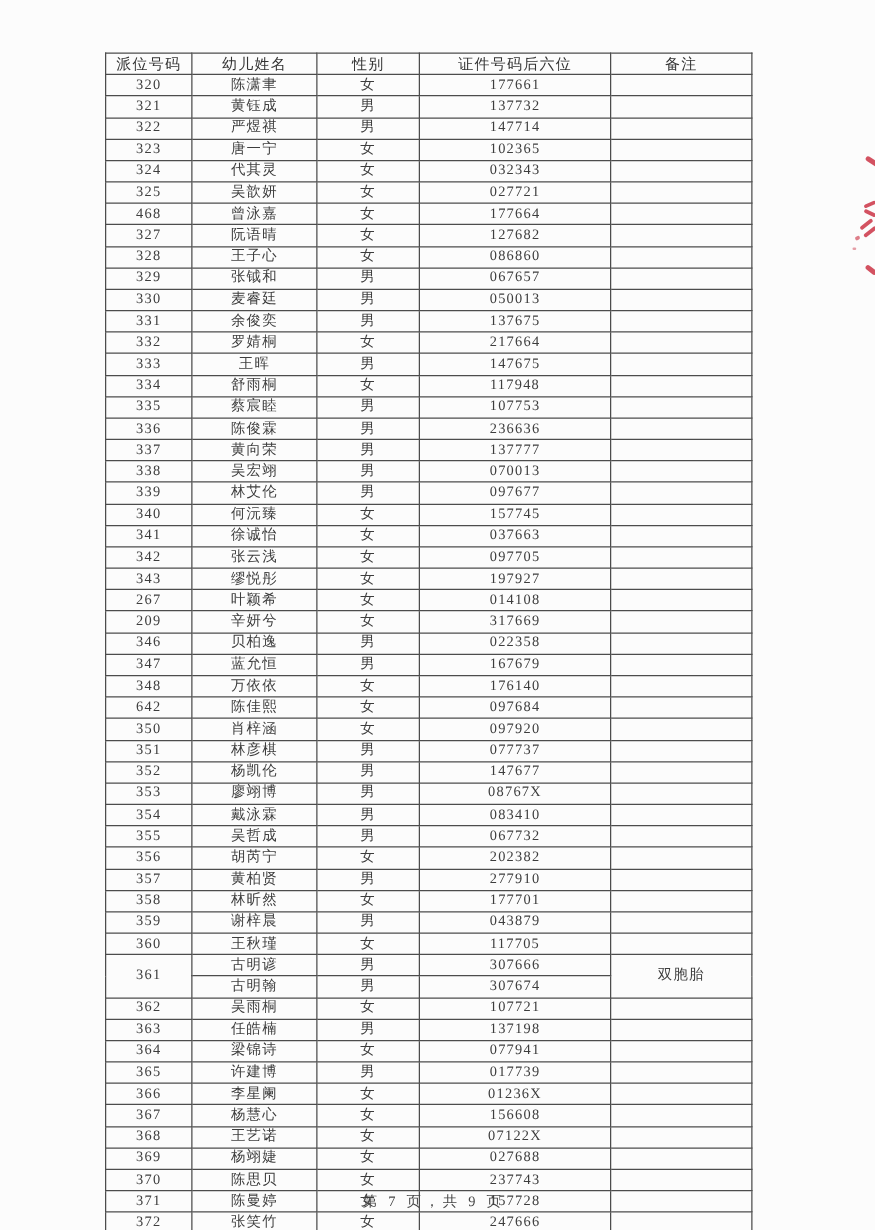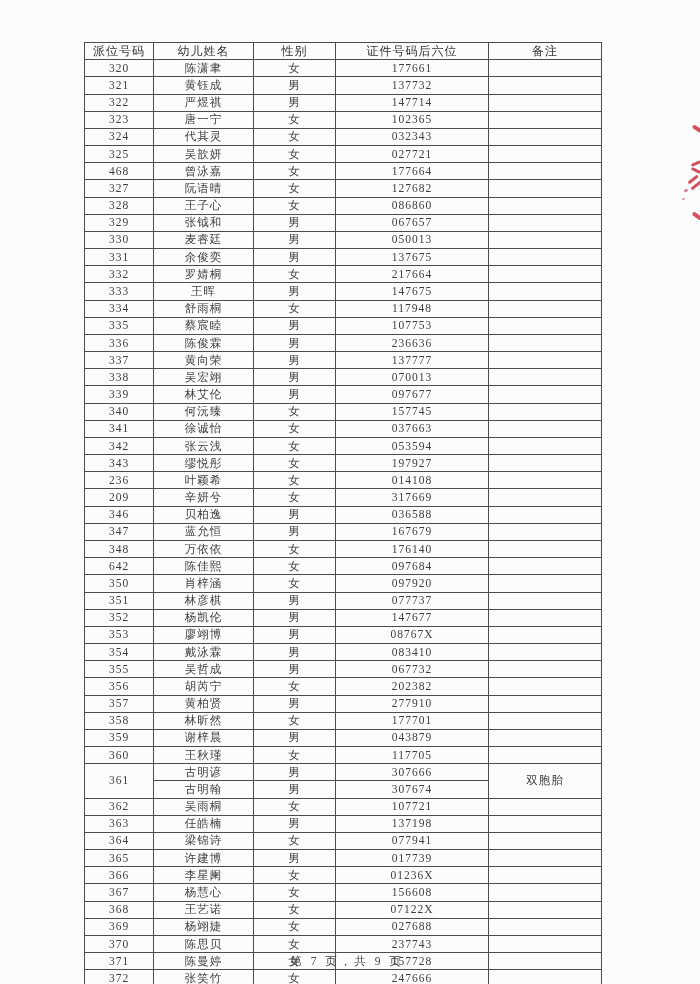--- a/index.html
+++ b/index.html
@@ -237,49 +237,49 @@
           <td>341</td>
           <td>徐诚怡</td>
           <td>女</td>
           <td>037663</td>
           <td></td>
         </tr>
         <tr>
           <td>342</td>
           <td>张云浅</td>
           <td>女</td>
-          <td>053594</td>
+          <td>097705</td>
           <td></td>
         </tr>
         <tr>
           <td>343</td>
           <td>缪悦彤</td>
           <td>女</td>
           <td>197927</td>
           <td></td>
         </tr>
         <tr>
-          <td>236</td>
+          <td>267</td>
           <td>叶颖希</td>
           <td>女</td>
           <td>014108</td>
           <td></td>
         </tr>
         <tr>
           <td>209</td>
           <td>辛妍兮</td>
           <td>女</td>
           <td>317669</td>
           <td></td>
         </tr>
         <tr>
           <td>346</td>
           <td>贝柏逸</td>
           <td>男</td>
-          <td>036588</td>
+          <td>022358</td>
           <td></td>
         </tr>
         <tr>
           <td>347</td>
           <td>蓝允恒</td>
           <td>男</td>
           <td>167679</td>
           <td></td>
         </tr>
         <tr>

